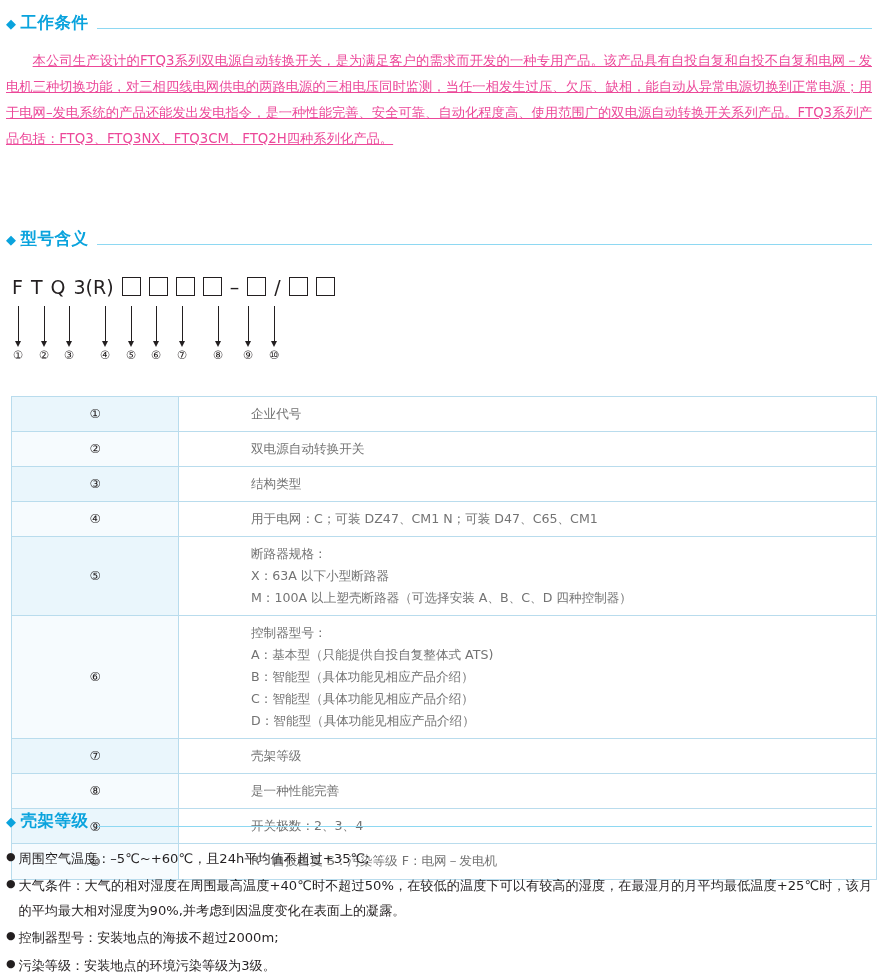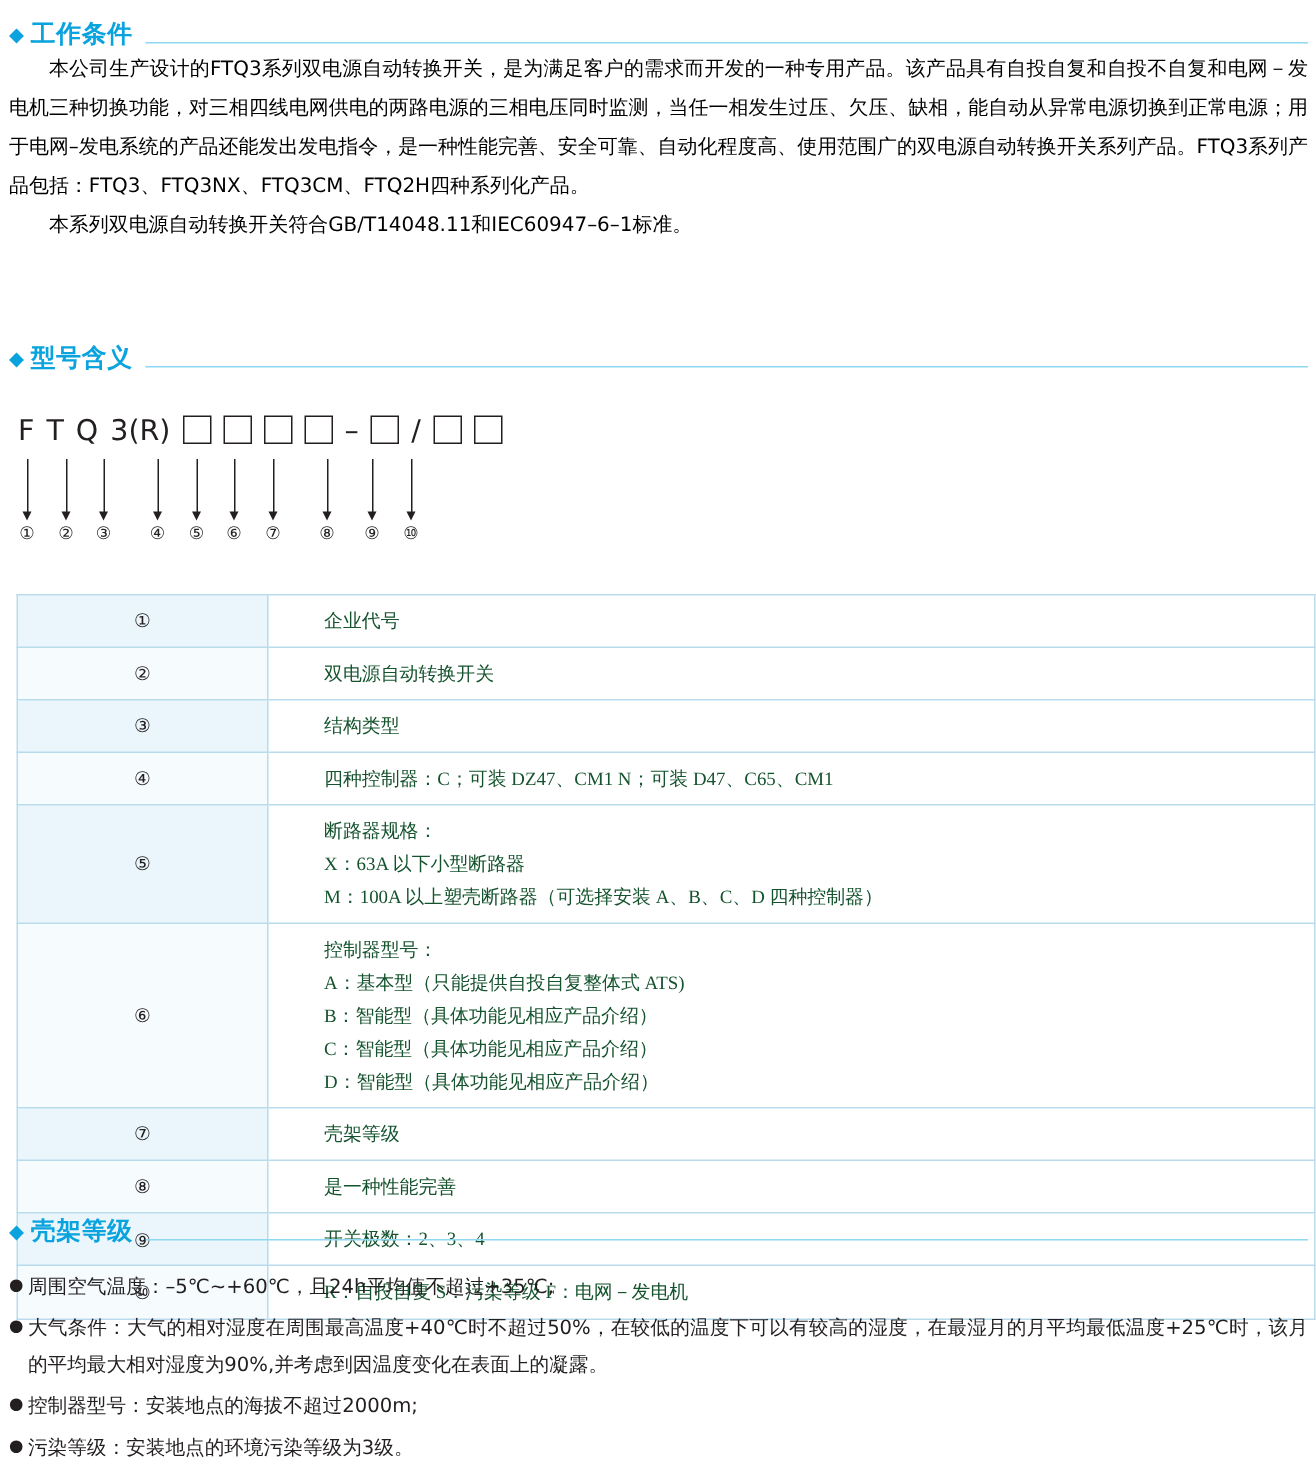--- a/index.html
+++ b/index.html
@@ -41,25 +41,26 @@
   .sec-head .rule {
     flex: 1;
     height: 1px;
     background: #8ed8f2;
     margin-left: 8px;
     margin-top: 10px;
   }
 
   
   .scope-body {
-    margin-top: 0;
+    margin-top: 14px;
     line-height: 1.95;
     font-size: 13.3px;
-    color: #000000;
+    color: #ec4899;
     text-align: justify;
+    text-decoration: underline;
   }
   .scope-body p {
     margin: 0;
     text-indent: 2em;
   }
 
   
   .model-area {
     position: relative;
     height: 120px;
@@ -138,23 +139,22 @@
     line-height: 1.75;
   }
   table.spec td.idx {
     width: 150px;
     text-align: center;
     background: #eaf6fc;
     color: #231f20;
     font-size: 12.5px;
   }
   table.spec td.desc {
-    padding-left: 37px;
-    color: #14532d;
-    font-family: Liberation Serif, serif;
+    padding-left: 72px;
+    color: #737373;
   }
   table.spec tr.alt td.idx {
     background: #f6fbfe;
   }
   table.spec td.desc div {
     white-space: pre-line;
   }
 
   
   .cond-list {
@@ -187,21 +187,20 @@
 <div class="page">
 
   <div class="blk-scope">
     <div class="sec-head">
       <span class="diamond">◆</span>
       <span>工作条件</span>
       <span class="rule"></span>
     </div>
     <div class="scope-body">
       <p>本公司生产设计的FTQ3系列双电源自动转换开关，是为满足客户的需求而开发的一种专用产品。该产品具有自投自复和自投不自复和电网－发电机三种切换功能，对三相四线电网供电的两路电源的三相电压同时监测，当任一相发生过压、欠压、缺相，能自动从异常电源切换到正常电源；用于电网–发电系统的产品还能发出发电指令，是一种性能完善、安全可靠、自动化程度高、使用范围广的双电源自动转换开关系列产品。FTQ3系列产品包括：FTQ3、FTQ3NX、FTQ3CM、FTQ2H四种系列化产品。</p>
-      <p>本系列双电源自动转换开关符合GB/T14048.11和IEC60947–6–1标准。</p>
     </div>
   </div>
 
   <div class="blk-model">
     <div class="sec-head">
       <span class="diamond">◆</span>
       <span>型号含义</span>
       <span class="rule"></span>
     </div>
 
@@ -265,21 +264,21 @@
         </tr>
         <tr>
           <td class="idx">③</td>
           <td class="desc">
               <div>结构类型</div>
             </td>
         </tr>
         <tr class="alt">
           <td class="idx">④</td>
           <td class="desc">
-              <div>四种控制器：C；可装 DZ47、CM1  N；可装 D47、C65、CM1</div>
+              <div>用于电网：C；可装 DZ47、CM1  N；可装 D47、C65、CM1</div>
             </td>
         </tr>
         <tr>
           <td class="idx">⑤</td>
           <td class="desc">
               <div>断路器规格：
 X：63A 以下小型断路器
 M：100A 以上塑壳断路器（可选择安装 A、B、C、D 四种控制器）</div>
             </td>
         </tr>

